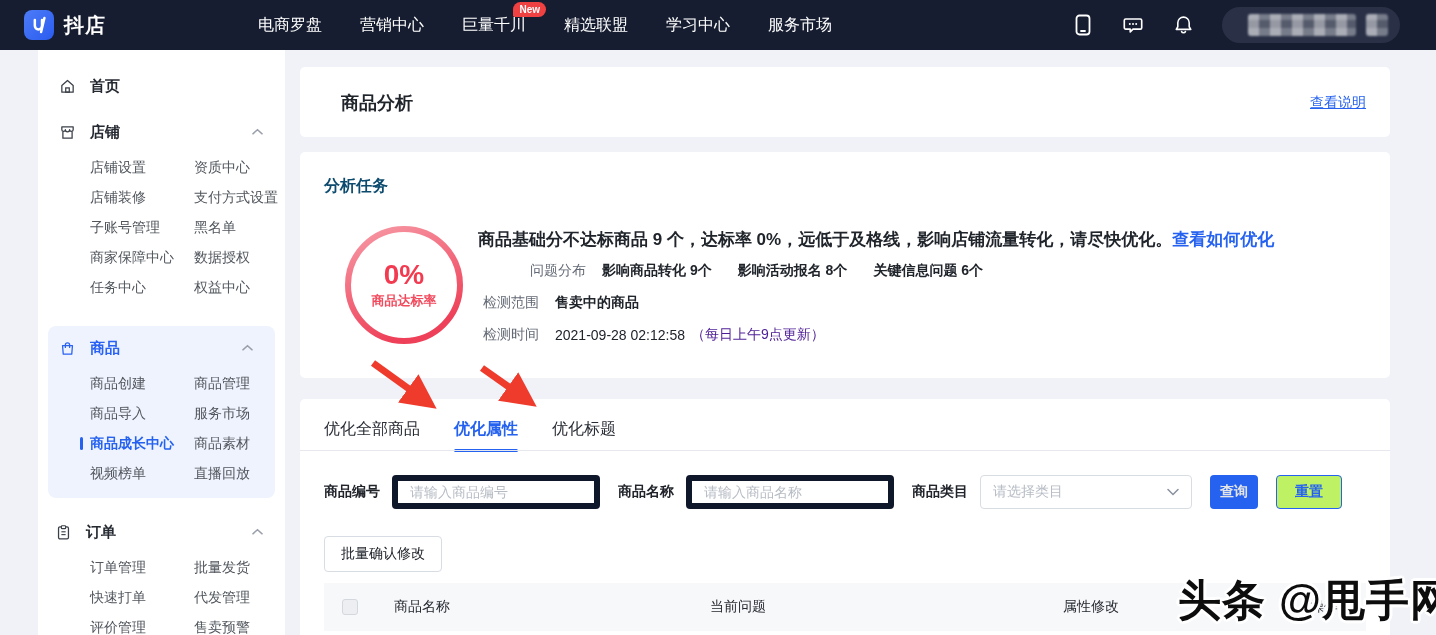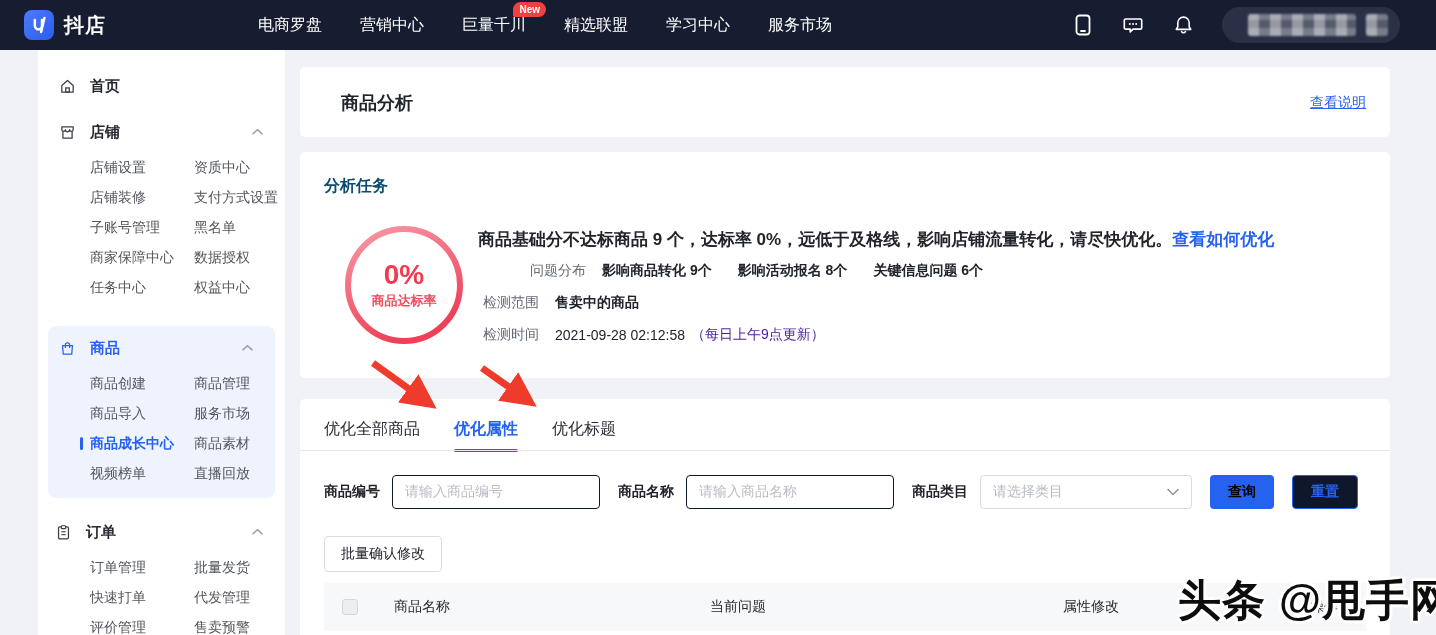--- a/index.html
+++ b/index.html
@@ -68,31 +68,31 @@
   .time-value{font-weight:400;}
 
   .card3{left:300px;top:399px;width:1090px;height:236px;border-radius:5px 5px 0 0;}
   .tabs{position:absolute;left:24px;top:20px;display:flex;gap:34px;}
   .tab{font-size:16px;color:#272b33;cursor:pointer;padding-bottom:12px;position:relative;}
   .tab.active{color:#2562f0;font-weight:700;}
   .tab.active::after{content:"";position:absolute;left:0;right:0;bottom:0;height:3px;background:#2562f0;border-radius:2px;}
   .tabs-border{position:absolute;left:0;right:0;top:51px;height:1px;background:#e7e8ee;}
   .filters{position:absolute;left:24px;top:76px;right:24px;display:flex;align-items:center;}
   .f-label{font-size:14px;color:#21242b;font-weight:600;margin-right:12px;white-space:nowrap;}
-  .f-input{width:208px;height:34px;border:1px solid #0f172a;border-radius:4px;box-sizing:border-box;
-    padding:0 12px;font-size:14px;color:#404040;outline:none;font-family:Liberation Serif, serif;}
+  .f-input{width:208px;height:34px;border:6px solid #0f172a;border-radius:4px;box-sizing:border-box;
+    padding:0 12px;font-size:14px;color:#404040;outline:none;font-family:Liberation Sans, sans-serif;}
   .f-input::placeholder{color:#b7bcc4;}
   .f-sp{width:18px;}
   .f-select{width:212px;height:34px;border:1px solid #d8dce3;border-radius:4px;box-sizing:border-box;
     display:flex;align-items:center;padding:0 12px;font-size:14px;color:#b7bcc4;cursor:pointer;background:#fff;}
   .f-select .chev{margin-left:auto;color:#8a919d;display:flex;}
   .btn{height:34px;border-radius:4px;font-size:14px;display:flex;align-items:center;justify-content:center;
     cursor:pointer;box-sizing:border-box;font-weight:600;}
-  .btn-primary{width:64px;background:#2562f0;color:#000000;margin-left:18px;}
-  .btn-ghost{width:66px;background:#0f172a;color:#2562f0;border:1px solid #2562f0;margin-left:18px;font-weight:700;}
+  .btn-primary{width:48px;background:#2562f0;color:#e5e5e5;margin-left:18px;}
+  .btn-ghost{width:66px;background:#bef264;color:#2562f0;border:1px solid #2562f0;margin-left:18px;font-weight:700;}
   .bulk-btn{position:absolute;left:24px;top:137px;height:34px;padding:0 16px;background:#fff;
     border:1px solid #d8dce3;border-radius:4px;font-size:14px;color:#21242b;display:flex;align-items:center;cursor:pointer;}
   .thead{position:absolute;left:24px;right:24px;top:184px;height:48px;background:#f7f8fa;}
   .th-check{position:absolute;left:18px;top:16px;width:16px;height:16px;background:#eceef1;
     border:1px solid #d4d7dd;border-radius:3px;box-sizing:border-box;cursor:pointer;}
   .th{position:absolute;top:15px;font-size:14px;color:#25292f;}
 
   
   .arrows{position:absolute;left:355px;top:350px;width:230px;height:72px;z-index:20;pointer-events:none;}
   .watermark{position:absolute;left:1178px;top:572px;z-index:50;font-size:43px;font-weight:800;color:#0d0d0d;

